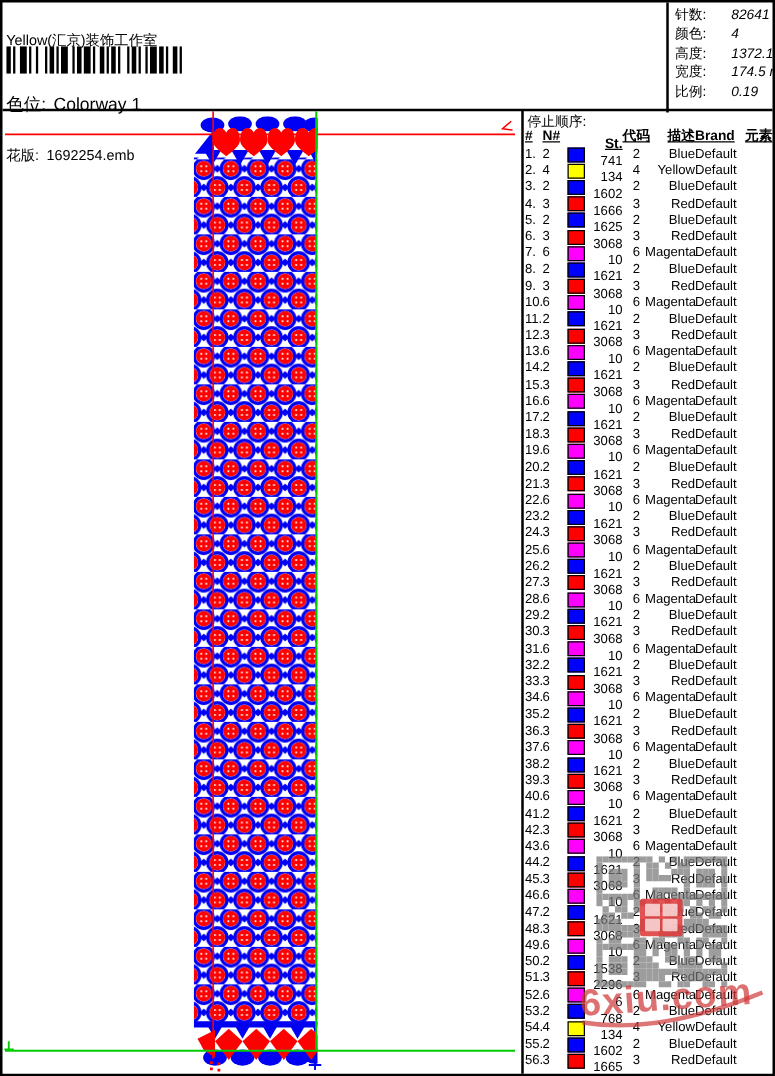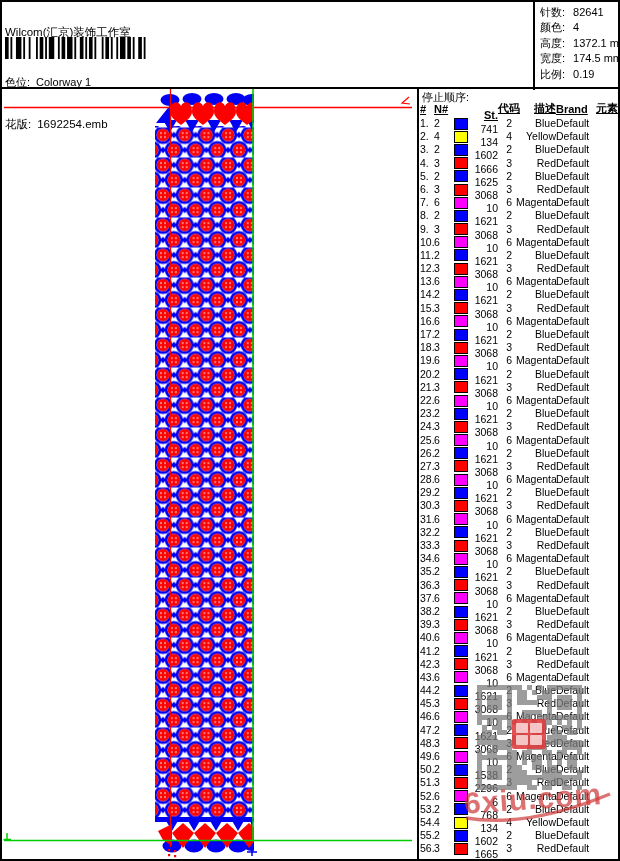--- a/index.html
+++ b/index.html
@@ -4,27 +4,27 @@
 <style>
   html,body{margin:0;padding:0;background:#fff;}
   .page{position:relative;width:620px;height:861px;background:#fff;color:#000;
         font-family:"Liberation Sans","DejaVu Sans",sans-serif;overflow:hidden;}
   .frame{position:absolute;inset:0;border:2px solid #000;pointer-events:none;z-index:40;}
   .abs{position:absolute;}
   
   .title{left:6px;top:2px;font-size:19px;font-weight:bold;letter-spacing:1px;}
   .subtitle{left:5px;top:25px;font-size:11.5px;}
   .file-line{left:5px;top:77px;font-size:11.5px;margin-top:40px;}
-  .colorway-line{left:5px;top:75px;font-size:11px;}
+  .colorway-line{left:5px;top:75px;font-size:14px;}
   .file-line .val,.colorway-line .val{margin-left:6px;}
   .barcode{left:5px;top:37px;}
   .hdr-divider{left:2px;top:87px;width:616px;border-top:2px solid #000;}
   .info-box{left:533px;top:2px;width:85px;height:85px;border-left:2px solid #000;
             padding:3px 0 0 5px;font-size:11px;line-height:15.4px;white-space:nowrap;}
-  .info-box .val{margin-left:8px;}
+  .info-box .val{margin-left:20px;font-style:italic;}
   
   .design{left:0px;top:88px;}
   
   .table-panel{left:417px;top:88px;width:203px;height:771px;border-left:2px solid #000;}
   .stop-title{position:absolute;left:3px;top:2px;font-size:11px;}
   .hdr-row{position:absolute;left:1px;top:14px;height:13px;font-weight:bold;font-size:11px;}
   .rows{position:absolute;left:1px;top:29px;}
   .row,.hdr-row{display:flex;align-items:center;white-space:nowrap;}
   .row{height:13.2px;font-size:10.5px;line-height:13.2px;}
   .hdr-row span{text-decoration:underline;}
@@ -46,21 +46,21 @@
   .wm-text{left:464px;top:782px;font-size:30px;font-weight:bold;letter-spacing:1px;
            color:rgba(206,58,58,.72);transform:rotate(-4deg);z-index:22;}
   .wm-swoosh{left:458px;top:778px;z-index:22;}
 </style>
 </head>
 <body>
 
 <div class="page">
   <div class="frame"></div>
 
-  <div class="abs subtitle">Wilcom(汇京)装饰工作室</div>
+  <div class="abs subtitle">Yellow(汇京)装饰工作室</div>
 
   <svg class="abs barcode" width="146" height="22">
     <g id="barcode-bars" fill="#000">
         <rect x="0.00" y="0" width="3.65" height="22"></rect>
         <rect x="5.47" y="0" width="1.82" height="22"></rect>
         <rect x="10.95" y="0" width="5.47" height="22"></rect>
         <rect x="18.25" y="0" width="1.82" height="22"></rect>
         <rect x="23.72" y="0" width="1.82" height="22"></rect>
         <rect x="31.02" y="0" width="1.82" height="22"></rect>
         <rect x="34.67" y="0" width="3.65" height="22"></rect>

